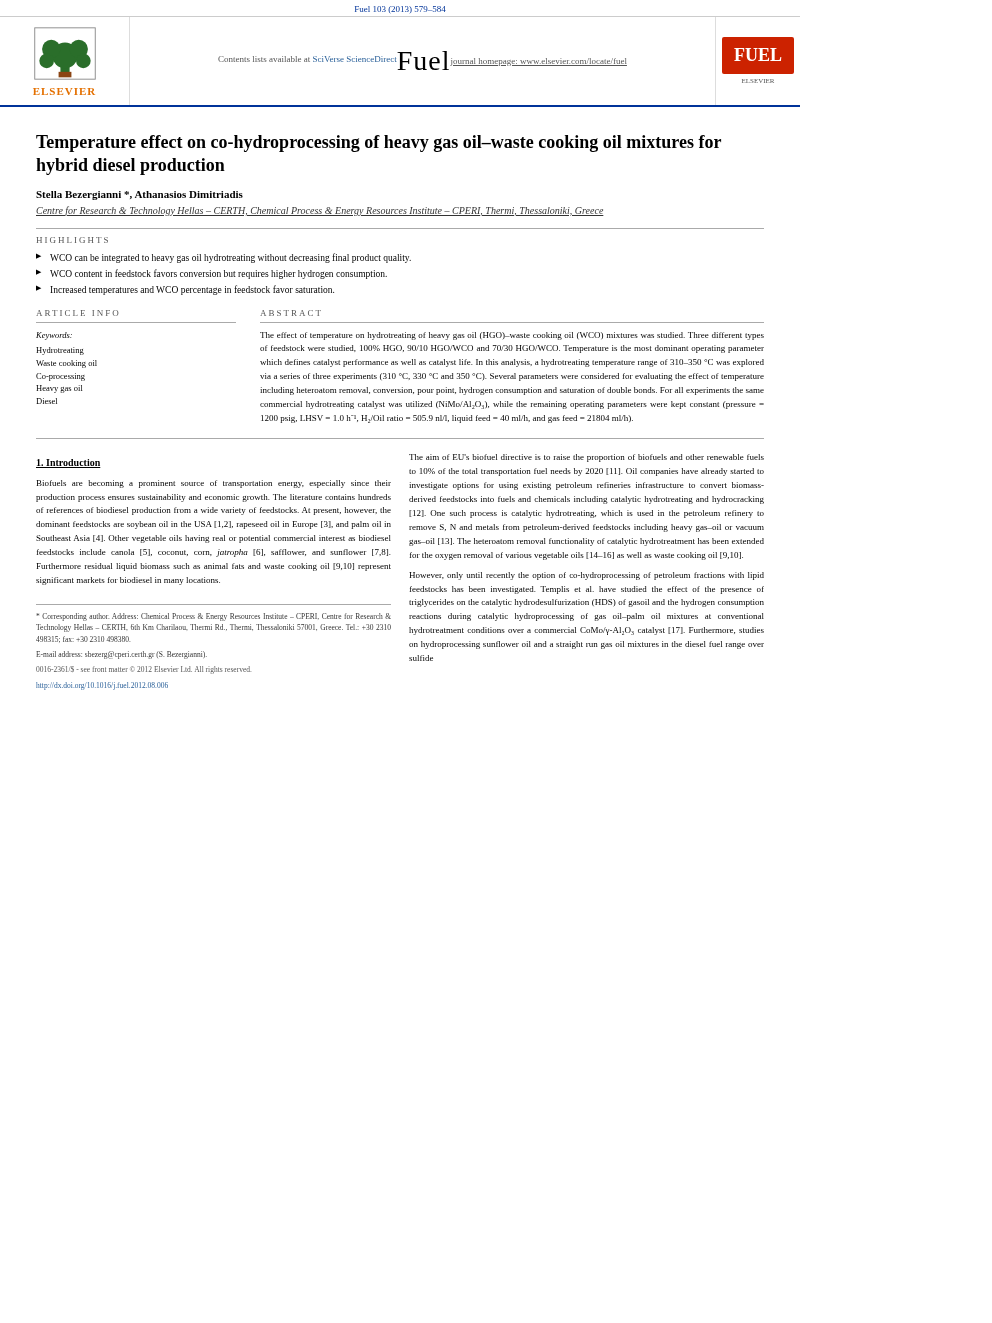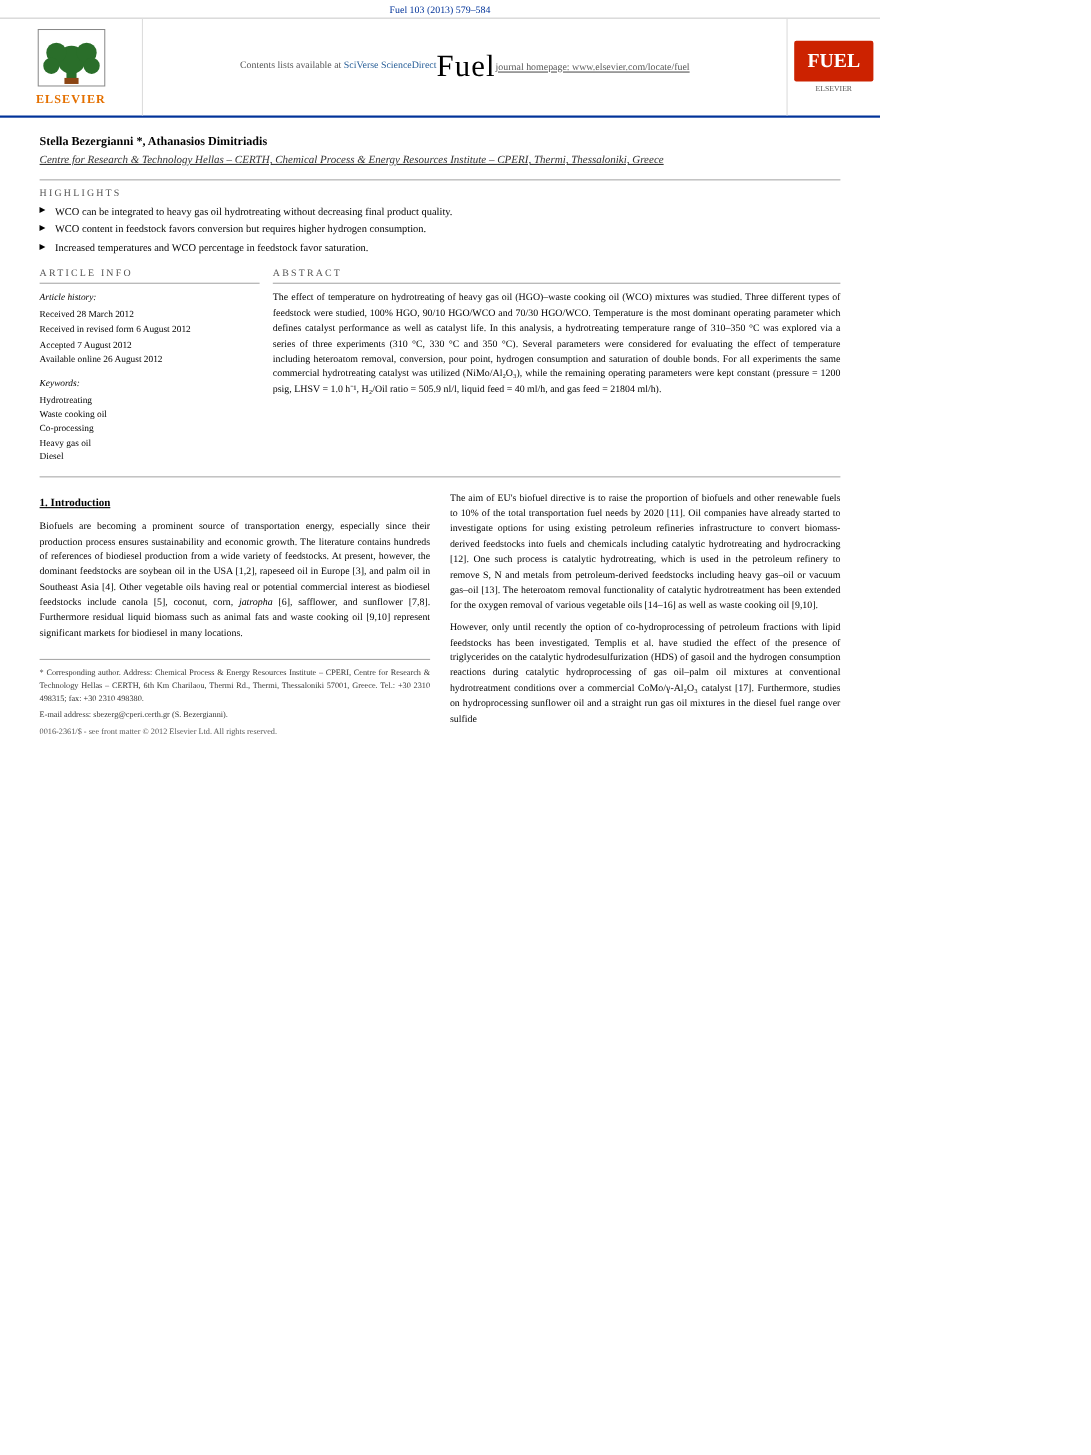--- a/index.html
+++ b/index.html
@@ -179,21 +179,21 @@
       position: absolute;
       left: 0;
       top: 0;
       font-size: 7px;
       color: #000;
     }
 
     
     .two-col {
       display: flex;
-      gap: 12px;
+      gap: 24px;
       margin-top: 10px;
     }
 
     .col-left {
       width: 200px;
       flex-shrink: 0;
     }
 
     .col-right {
       flex: 1;
@@ -355,20 +355,21 @@
     <div class="journal-header-right">
       <div>
         <div class="fuel-logo-box">FUEL</div>
         <div class="fuel-logo-sub">ELSEVIER</div>
       </div>
     </div>
   </div>
 
   <div class="article-content">
 
+    <div class="article-title">Temperature effect on co-hydroprocessing of heavy gas oil–waste cooking oil mixtures for hybrid diesel production</div>
 
     <div class="authors">
       <span>Stella Bezergianni *, Athanasios Dimitriadis</span>
     </div>
 
     <div class="affiliation">Centre for Research &amp; Technology Hellas – CERTH, Chemical Process &amp; Energy Resources Institute – CPERI, Thermi, Thessaloniki, Greece</div>
 
     <div class="section-divider"></div>
     <div class="section-label">HIGHLIGHTS</div>
     <div>
@@ -376,27 +377,20 @@
       <div class="highlight-item">WCO content in feedstock favors conversion but requires higher hydrogen consumption.</div>
       <div class="highlight-item">Increased temperatures and WCO percentage in feedstock favor saturation.</div>
     </div>
 
     <div class="two-col">
 
       <div class="col-left">
         <div class="info-label">ARTICLE INFO</div>
         <div class="info-divider"></div>
 
-        <div class="history-block">
-          <div class="hb-title">Article history:</div>
-          <div>Received 28 March 2012</div>
-          <div>Received in revised form 6 August 2012</div>
-          <div>Accepted 7 August 2012</div>
-          <div>Available online 26 August 2012</div>
-        </div>
 
         <div class="keywords-block">
           <div class="kw-label">Keywords:</div>
           <div class="kw-item">Hydrotreating</div>
           <div class="kw-item">Waste cooking oil</div>
           <div class="kw-item">Co-processing</div>
           <div class="kw-item">Heavy gas oil</div>
           <div class="kw-item">Diesel</div>
         </div>
       </div>
@@ -416,20 +410,23 @@
         <div class="body-para">
           Biofuels are becoming a prominent source of transportation energy, especially since their production process ensures sustainability and economic growth. The literature contains hundreds of references of biodiesel production from a wide variety of feedstocks. At present, however, the dominant feedstocks are soybean oil in the USA [1,2], rapeseed oil in Europe [3], and palm oil in Southeast Asia [4]. Other vegetable oils having real or potential commercial interest as biodiesel feedstocks include canola [5], coconut, corn, <em>jatropha</em> [6], safflower, and sunflower [7,8]. Furthermore residual liquid biomass such as animal fats and waste cooking oil [9,10] represent significant markets for biodiesel in many locations.
         </div>
 
         <div class="footer-area">
           <div class="footnote-block">* Corresponding author. Address: Chemical Process &amp; Energy Resources Institute – CPERI, Centre for Research &amp; Technology Hellas – CERTH, 6th Km Charilaou, Thermi Rd., Thermi, Thessaloniki 57001, Greece. Tel.: +30 2310 498315; fax: +30 2310 498380.</div>
           <div class="footnote-block">E-mail address: sbezerg@cperi.certh.gr (S. Bezergianni).</div>
           <div class="footer-bottom">
             <span>0016-2361/$ - see front matter © 2012 Elsevier Ltd. All rights reserved.</span>
           </div>
+          <div class="footer-bottom">
+            <span class="doi-link">http://dx.doi.org/10.1016/j.fuel.2012.08.006</span>
+          </div>
         </div>
       </div>
 
       <div class="body-col">
         <div class="body-para">
           The aim of EU's biofuel directive is to raise the proportion of biofuels and other renewable fuels to 10% of the total transportation fuel needs by 2020 [11]. Oil companies have already started to investigate options for using existing petroleum refineries infrastructure to convert biomass-derived feedstocks into fuels and chemicals including catalytic hydrotreating and hydrocracking [12]. One such process is catalytic hydrotreating, which is used in the petroleum refinery to remove S, N and metals from petroleum-derived feedstocks including heavy gas–oil or vacuum gas–oil [13]. The heteroatom removal functionality of catalytic hydrotreatment has been extended for the oxygen removal of various vegetable oils [14–16] as well as waste cooking oil [9,10].
         </div>
         <div class="body-para">
           However, only until recently the option of co-hydroprocessing of petroleum fractions with lipid feedstocks has been investigated. Templis et al. have studied the effect of the presence of triglycerides on the catalytic hydrodesulfurization (HDS) of gasoil and the hydrogen consumption reactions during catalytic hydroprocessing of gas oil–palm oil mixtures at conventional hydrotreatment conditions over a commercial CoMo/γ-Al₂O₃ catalyst [17]. Furthermore, studies on hydroprocessing sunflower oil and a straight run gas oil mixtures in the diesel fuel range over sulfide
         </div>

